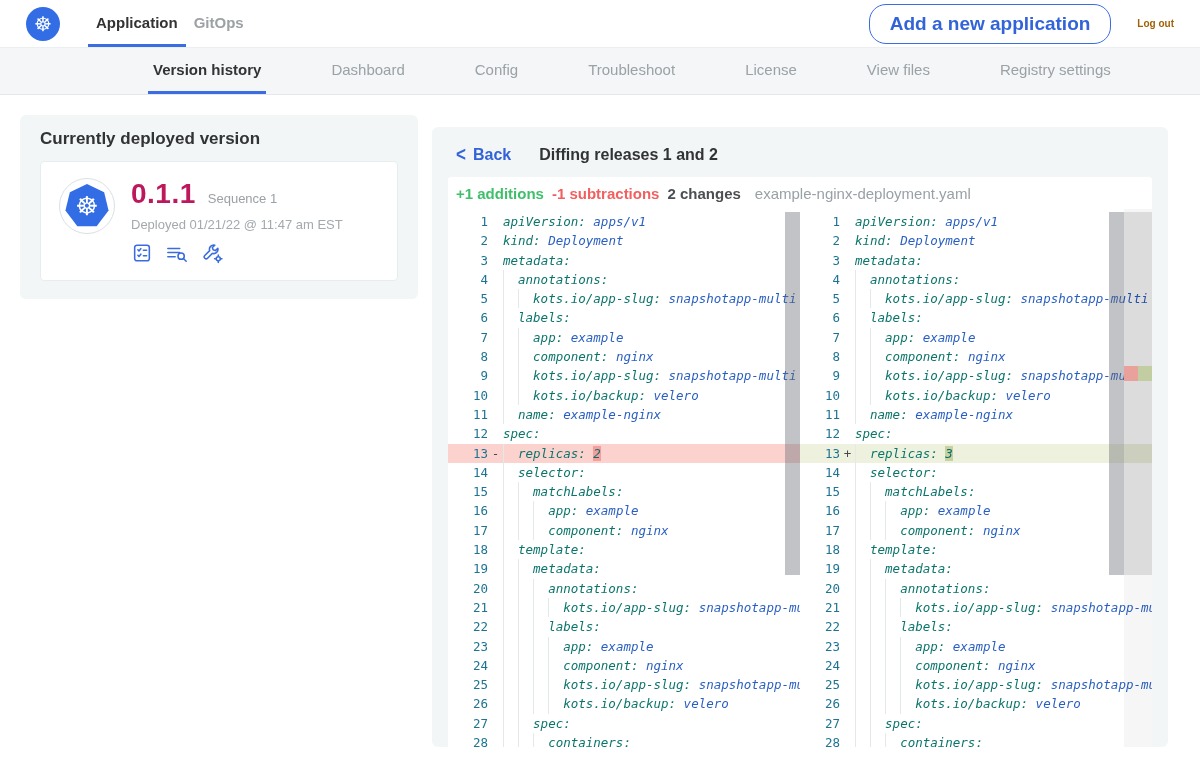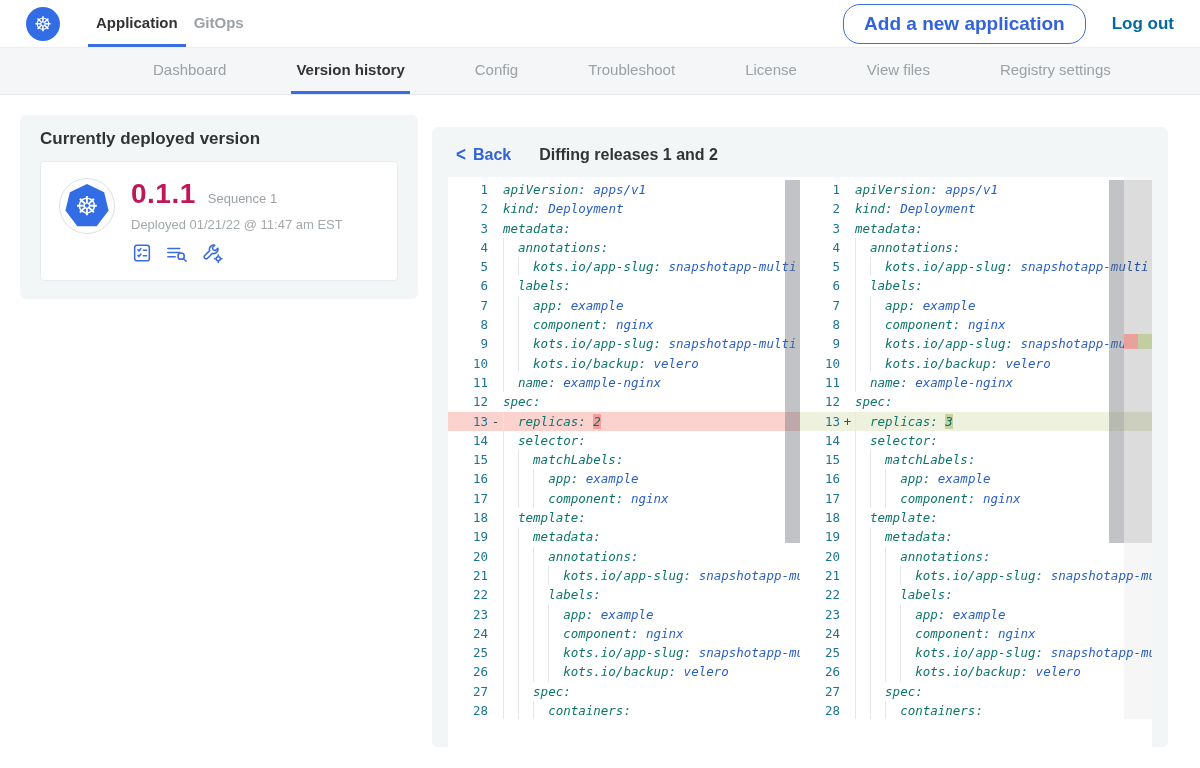--- a/index.html
+++ b/index.html
@@ -15,21 +15,21 @@
     color:#fff; font-size:20px; line-height:1; }
   .topnav-tabs { display:flex; margin-left:28px; }
   .tab { font-size:15px; font-weight:700; color:#9ba1a5; line-height:45px;
     padding:0 8px; border-bottom:3px solid transparent; cursor:pointer; }
   .tab.active { color:#323334; border-bottom-color:#3a6ce2; }
   .topnav-right { margin-left:auto; display:flex; align-items:center; gap:26px;
     padding-right:26px; }
   .add-app-btn { border:1px solid #3a6ce2; color:#3263d9; background:#fff;
     font-family:inherit; font-size:19px; font-weight:700; border-radius:17px;
     padding:8px 20px; cursor:pointer; }
-  .logout { font-size:17px; font-weight:700; color:#0369a1; cursor:pointer; }
+  .logout { font-size:10px; font-weight:700; color:#a16207; cursor:pointer; }
 
   
   .subnav { height:47px; background:#f4f6f7; border-bottom:1px solid #e4e8ea;
     display:flex; gap:60px; padding-left:148px; }
   .snav-item { font-size:15px; color:#9ba1a5; line-height:44px; padding:0 5px;
     border-bottom:3px solid transparent; cursor:pointer; white-space:nowrap; }
   .snav-item.active { color:#323334; font-weight:700; border-bottom-color:#3a6ce2; }
 
   
   .deploy-card { position:absolute; left:20px; top:115px; width:398px;
@@ -109,22 +109,22 @@
       <div class="tab active">Application</div>
       <div class="tab">GitOps</div>
     </nav>
   <div class="topnav-right">
     <button class="add-app-btn">Add a new application</button>
     <span class="logout">Log out</span>
   </div>
 </header>
 
 <nav class="subnav" id="subnav">
+    <div class="snav-item active">Version history</div>
     <div class="snav-item">Dashboard</div>
-    <div class="snav-item active">Version history</div>
     <div class="snav-item">Config</div>
     <div class="snav-item">Troubleshoot</div>
     <div class="snav-item">License</div>
     <div class="snav-item">View files</div>
     <div class="snav-item">Registry settings</div>
   </nav>
 
 <section class="deploy-card">
   <h2>Currently deployed version</h2>
   <div class="version-box">
@@ -167,20 +167,26 @@
 
 <section class="diff-card">
   <div class="diff-head">
     <span class="back-link">
       <span class="back-chev">&lt;</span>
       <span>Back</span>
     </span>
     <span class="diff-title">Diffing releases 1 and 2</span>
   </div>
   <div class="diff-box">
+    <div class="diff-stats">
+      <span class="stat-add">+1 additions</span>
+      <span class="stat-sub">-1 subtractions</span>
+      <span class="stat-chg">2 changes</span>
+      <span class="diff-file">example-nginx-deployment.yaml</span>
+    </div>
     <div class="panes">
       <div class="pane pane-left" id="pane-left">
         <div class="sb-thumb"></div>
       <div class="crow">
             <span class="num">1</span>
             <span class="mark"></span>
             <span class="code"><span class="k">apiVersion:</span> <span class="v">apps/v1</span></span>
           </div>
           <div class="crow">
             <span class="num">2</span>

